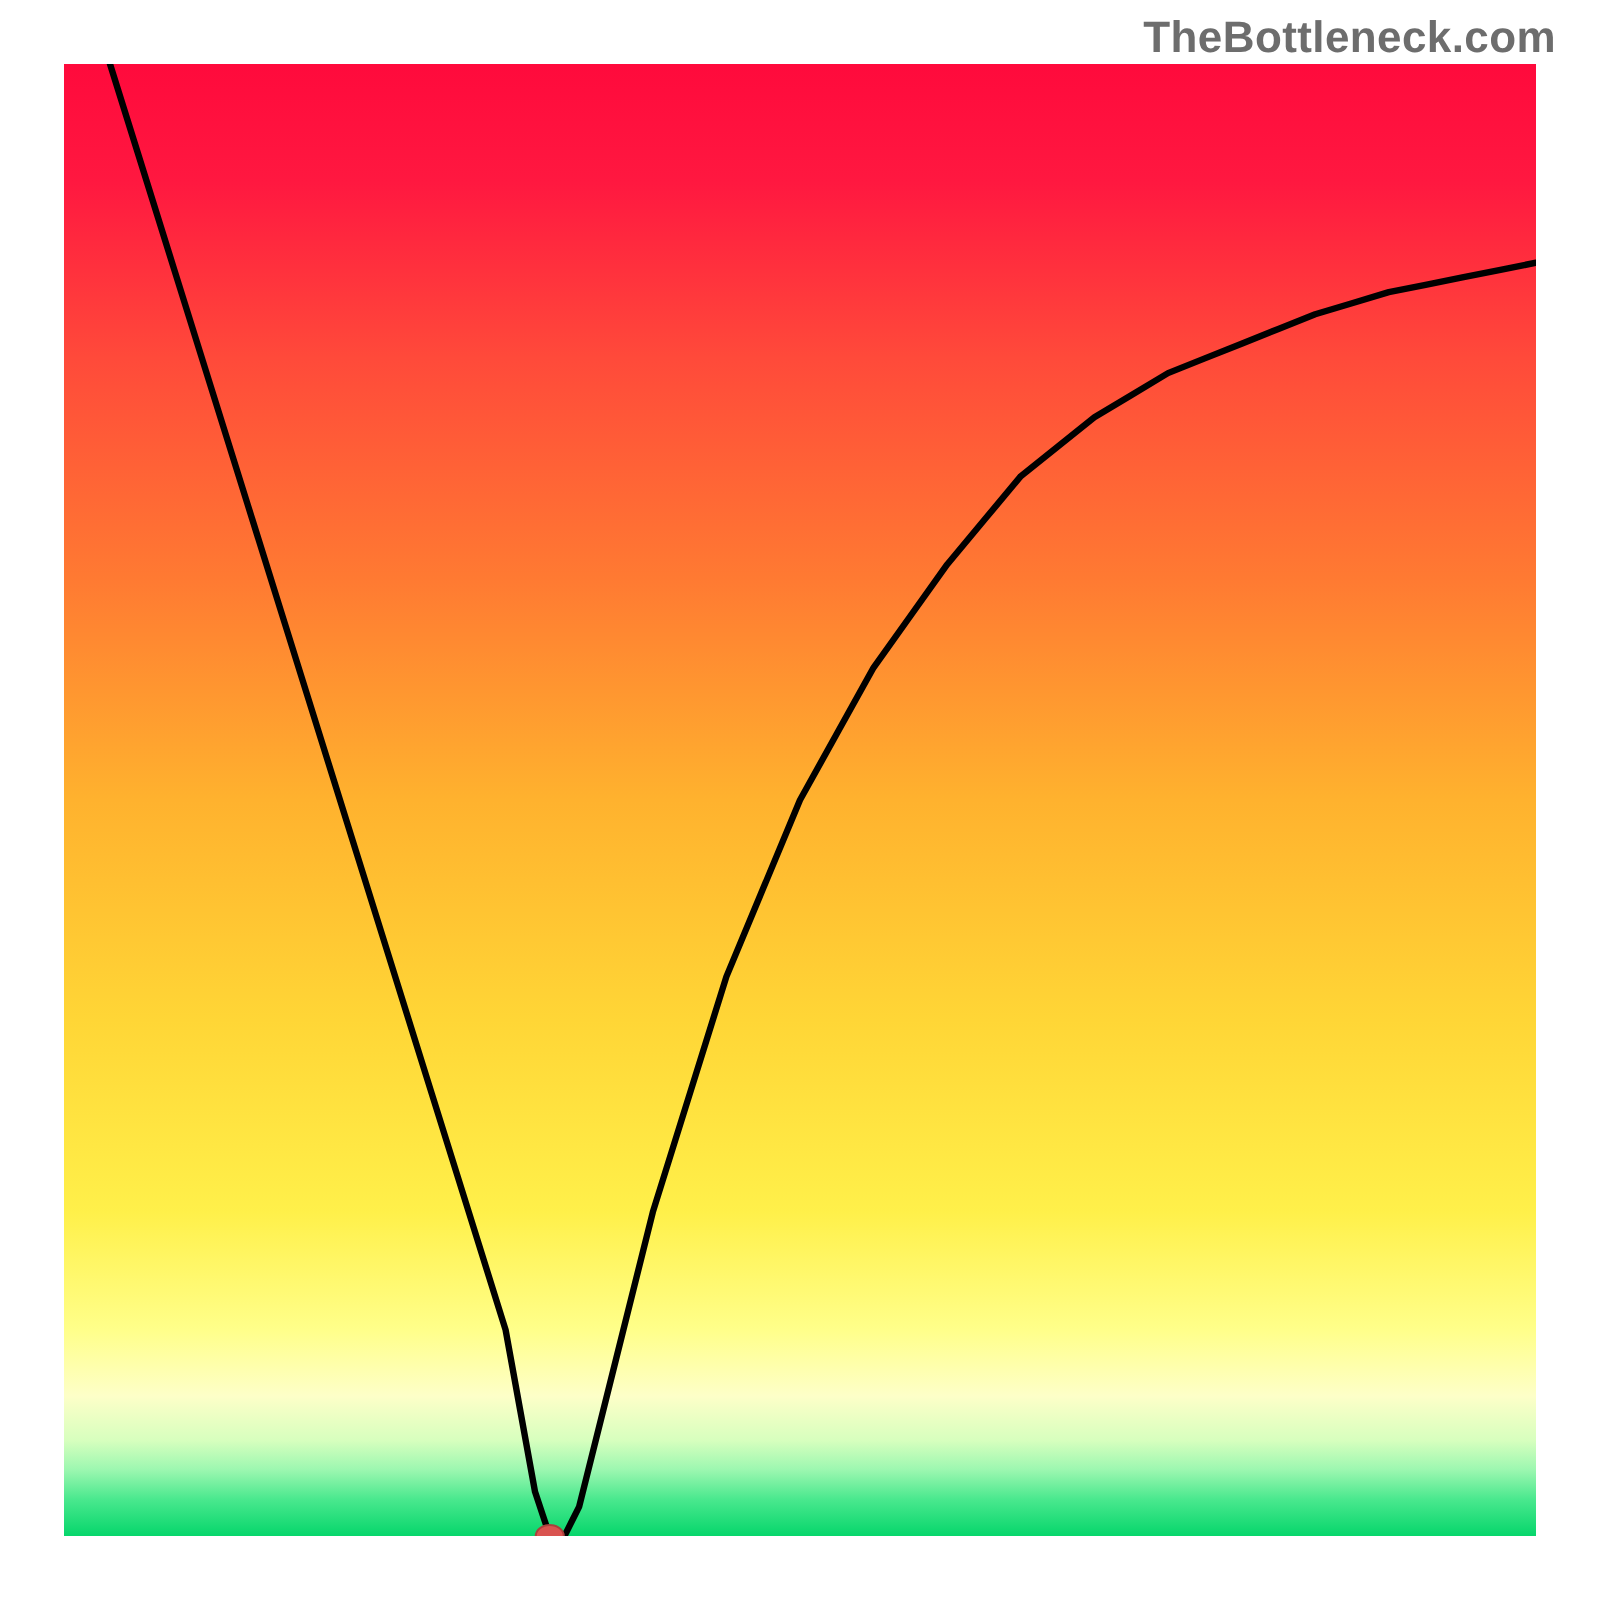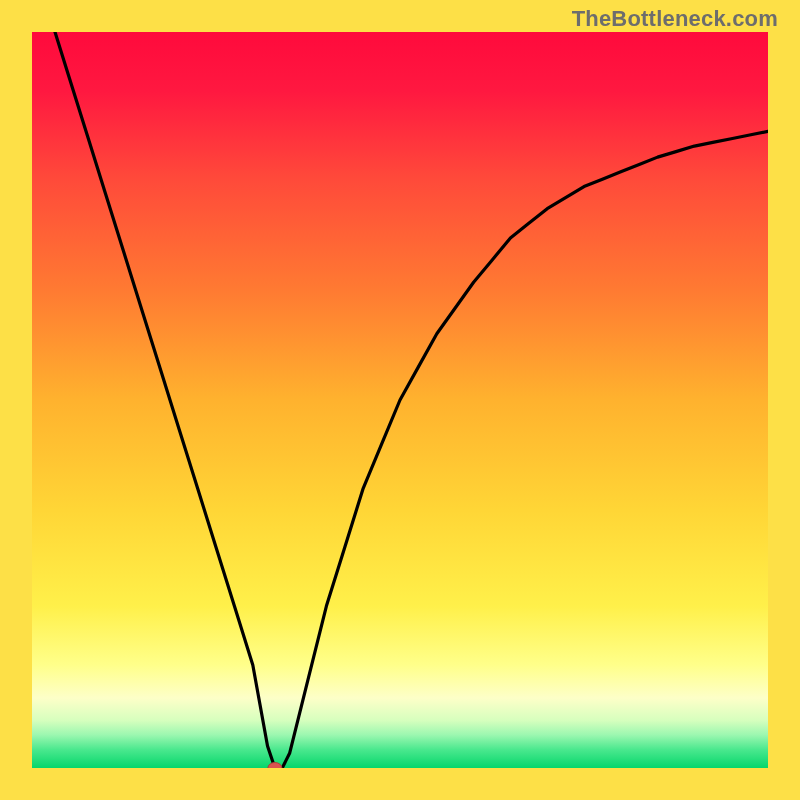--- a/index.html
+++ b/index.html
@@ -10,21 +10,21 @@
     background: #000;
     overflow: hidden;
     font-family: Arial, Helvetica, sans-serif;
   }
   .frame {
     position: absolute;
     top: 0;
     left: 0;
     width: 800px;
     height: 800px;
-    background: #fde047;
+    background: #ffffff;
   }
   .plot-area {
     position: absolute;
     top: 32px;
     left: 32px;
     width: 736px;
     height: 736px;
     overflow: hidden;
   }
   .gradient {

